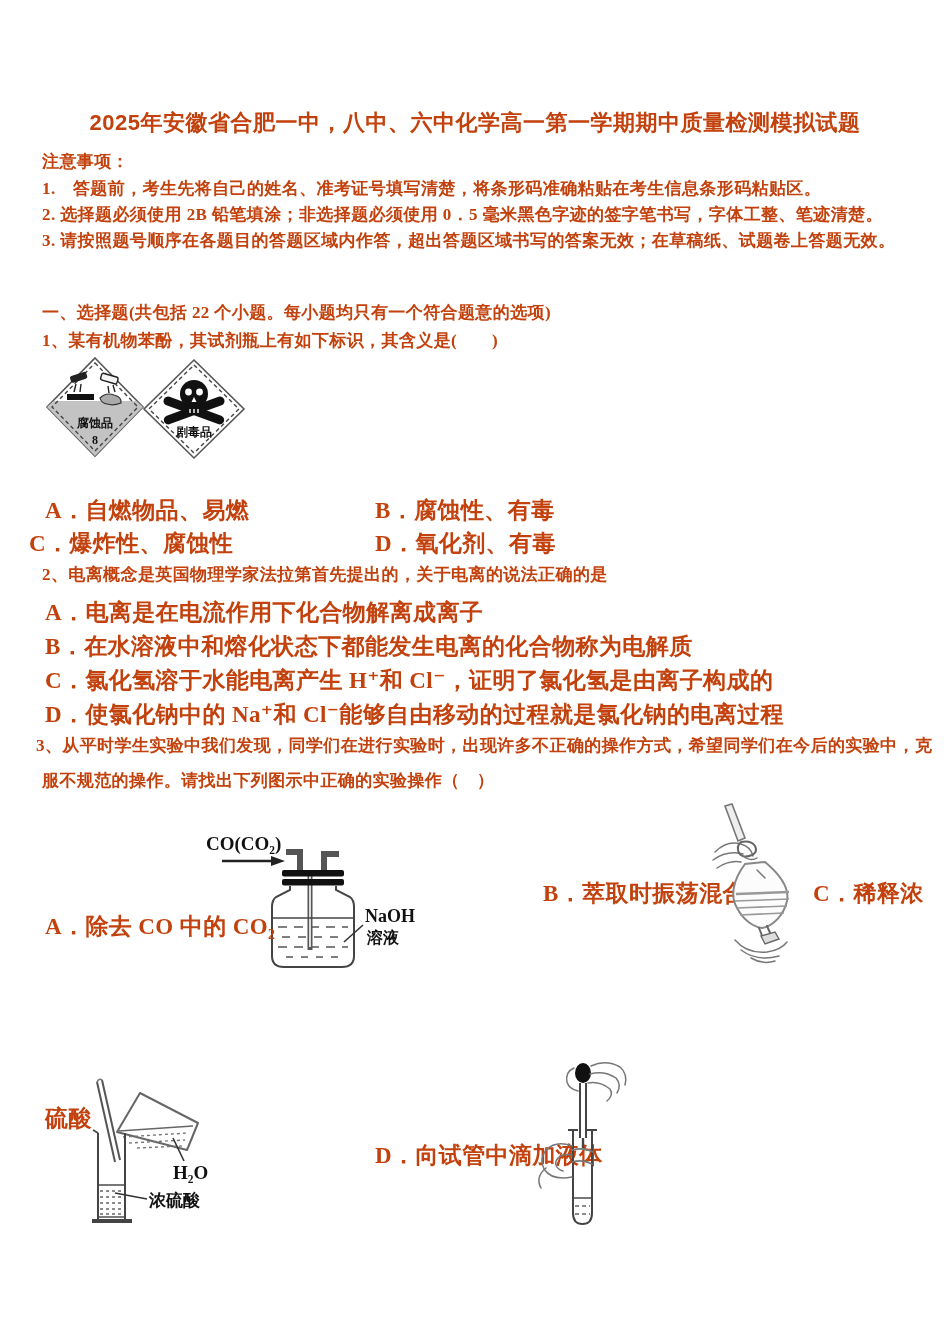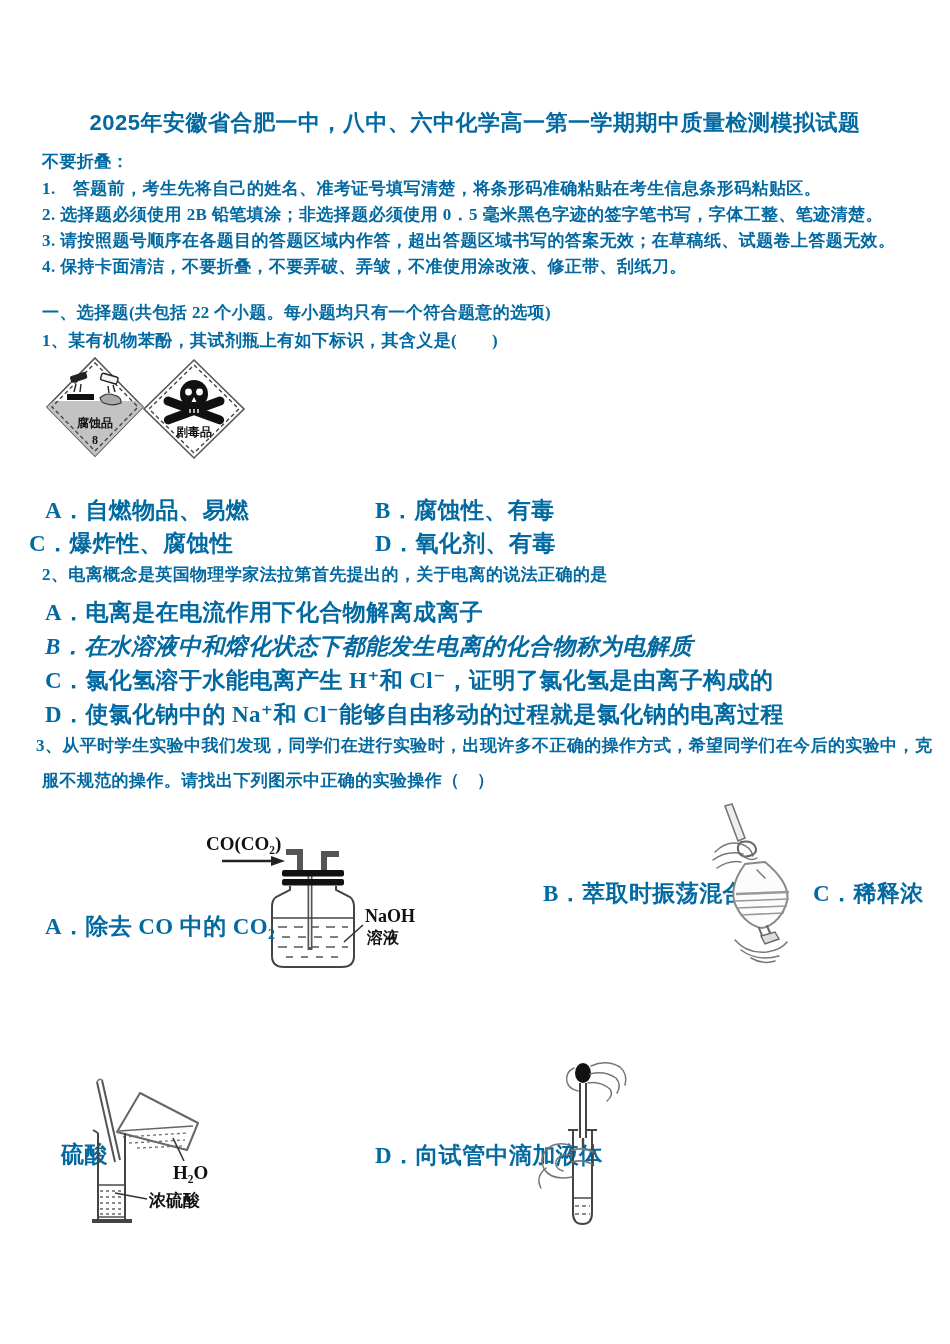--- a/index.html
+++ b/index.html
@@ -1,40 +1,39 @@
 <!DOCTYPE html>
 <html><head>
 <meta charset="utf-8">
 <style>
   html,body{margin:0;padding:0;background:#fff;}
   #page{position:relative;width:946px;height:1344px;background:#ffffff;overflow:hidden;
-        font-family:"Liberation Serif","DejaVu Serif",serif;color:#0369a1;}
+        font-family:"Liberation Serif","DejaVu Serif",serif;color:#c2410c;}
   .abs{position:absolute;white-space:nowrap;}
   .title{left:0;top:108px;width:950px;text-align:center;
          font-family:"Liberation Sans","DejaVu Sans",sans-serif;
          font-weight:700;font-size:22px;letter-spacing:0.5px;}
   .body-line{font-size:17px;font-weight:600;letter-spacing:0.4px;}
   .opt{font-size:23px;font-weight:600;letter-spacing:0.4px;}
   svg{position:absolute;overflow:visible;}
   svg text{font-family:"Liberation Serif","DejaVu Serif",serif;fill:#111;}
   .sketch{stroke:#666;fill:none;stroke-width:2;stroke-linecap:round;}
   .sketch-thin{stroke:#777;fill:none;stroke-width:1.5;stroke-linecap:round;}
 </style>
 </head>
 <body>
 
 <div id="page">
 
   <div class="abs title">2025年安徽省合肥一中，八中、六中化学高一第一学期期中质量检测模拟试题</div>
 
-  <div class="abs body-line" style="left:42px;top:150px;">不要折叠：</div>
+  <div class="abs body-line" style="left:42px;top:150px;">注意事项：</div>
   <div class="abs body-line" style="left:42px;top:177px;">1.　答题前，考生先将自己的姓名、准考证号填写清楚，将条形码准确粘贴在考生信息条形码粘贴区。</div>
   <div class="abs body-line" style="left:42px;top:203px;">2. 选择题必须使用 2B 铅笔填涂；非选择题必须使用 0．5 毫米黑色字迹的签字笔书写，字体工整、笔迹清楚。</div>
   <div class="abs body-line" style="left:42px;top:229px;">3. 请按照题号顺序在各题目的答题区域内作答，超出答题区域书写的答案无效；在草稿纸、试题卷上答题无效。</div>
-  <div class="abs body-line" style="left:42px;top:255px;">4. 保持卡面清洁，不要折叠，不要弄破、弄皱，不准使用涂改液、修正带、刮纸刀。</div>
 
   <div class="abs body-line" style="left:42px;top:301px;">一、选择题(共包括 22 个小题。每小题均只有一个符合题意的选项)</div>
 
   <div class="abs body-line" style="left:42px;top:329px;">1、某有机物苯酚，其试剂瓶上有如下标识，其含义是(　　)</div>
 
   <svg style="left:45px;top:356px;" width="100" height="102" viewBox="0 0 100 102">
     <polygon points="50,2 98,51 50,100 2,51" fill="#ffffff" stroke="#555" stroke-width="1.6"></polygon>
     <polygon points="8.5,45 91.5,45 98,51 50,100 2,51" fill="#c3c3c3"></polygon>
     <polygon points="50,7 93,51 50,95 7,51" fill="none" stroke="#444" stroke-width="1.4" stroke-dasharray="4 3"></polygon>
 
@@ -69,21 +68,21 @@
     <text x="52" y="78" font-size="12" font-weight="bold" text-anchor="middle" fill="#333">剧毒品</text>
   </svg>
 
   <div class="abs opt" style="left:45px;top:495px;">A．自燃物品、易燃</div>
   <div class="abs opt" style="left:375px;top:495px;">B．腐蚀性、有毒</div>
   <div class="abs opt" style="left:29px;top:528px;">C．爆炸性、腐蚀性</div>
   <div class="abs opt" style="left:375px;top:528px;">D．氧化剂、有毒</div>
 
   <div class="abs body-line" style="left:42px;top:563px;">2、电离概念是英国物理学家法拉第首先提出的，关于电离的说法正确的是</div>
   <div class="abs opt" style="left:45px;top:597px;">A．电离是在电流作用下化合物解离成离子</div>
-  <div class="abs opt" style="left:45px;top:631px;font-style:italic;">B．在水溶液中和熔化状态下都能发生电离的化合物称为电解质</div>
+  <div class="abs opt" style="left:45px;top:631px;">B．在水溶液中和熔化状态下都能发生电离的化合物称为电解质</div>
   <div class="abs opt" style="left:45px;top:665px;">C．氯化氢溶于水能电离产生 H⁺和 Cl⁻，证明了氯化氢是由离子构成的</div>
   <div class="abs opt" style="left:45px;top:699px;">D．使氯化钠中的 Na⁺和 Cl⁻能够自由移动的过程就是氯化钠的电离过程</div>
 
   <div class="abs body-line" style="left:36px;top:734px;">3、从平时学生实验中我们发现，同学们在进行实验时，出现许多不正确的操作方式，希望同学们在今后的实验中，克</div>
   <div class="abs body-line" style="left:42px;top:769px;">服不规范的操作。请找出下列图示中正确的实验操作（　）</div>
 
   <svg style="left:198px;top:826px;" width="225" height="150" viewBox="0 0 225 150">
     <text x="8" y="24" font-size="19" font-weight="bold">CO(CO₂)</text>
     <g>
       <line x1="24" y1="35" x2="74" y2="35" stroke="#222" stroke-width="2.6"></line>
@@ -136,21 +135,21 @@
 
     <path class="sketch" d="M54,128 l4,10 M62,126 l4,9"></path>
     <path d="M56,136 l14,-4 4,7 -14,5 Z" fill="#ddd" stroke="#666" stroke-width="1.4"></path>
 
     <path class="sketch-thin" d="M30,140 Q42,154 62,152 Q76,150 82,142"></path>
     <path class="sketch-thin" d="M36,150 Q52,162 74,156"></path>
     <path class="sketch-thin" d="M46,158 Q58,165 70,161"></path>
   </svg>
 
   <div class="abs opt" style="left:813px;top:878px;">C．稀释浓</div>
-  <div class="abs opt" style="left:45px;top:1139px;margin-left:16px;">硫酸</div>
+  <div class="abs opt" style="left:45px;top:1103px;">硫酸</div>
 
   <svg style="left:85px;top:1066px;" width="175" height="165" viewBox="0 0 175 165">
 
     <line x1="12" y1="16" x2="30" y2="96" stroke="#555" stroke-width="2"></line>
     <line x1="17" y1="14" x2="35" y2="94" stroke="#555" stroke-width="2"></line>
     <path class="sketch-thin" d="M12,16 q2,-4 5,-2"></path>
 
     <path d="M32,66 L55,27 L113,57 L102,84 Z" fill="#ffffff" stroke="#666" stroke-width="2" stroke-linejoin="round"></path>
     <line x1="34" y1="65" x2="108" y2="60" stroke="#666" stroke-width="1.6"></line>
     <line x1="38" y1="71" x2="103" y2="67" stroke="#777" stroke-width="1.4" stroke-dasharray="3 3"></line>

